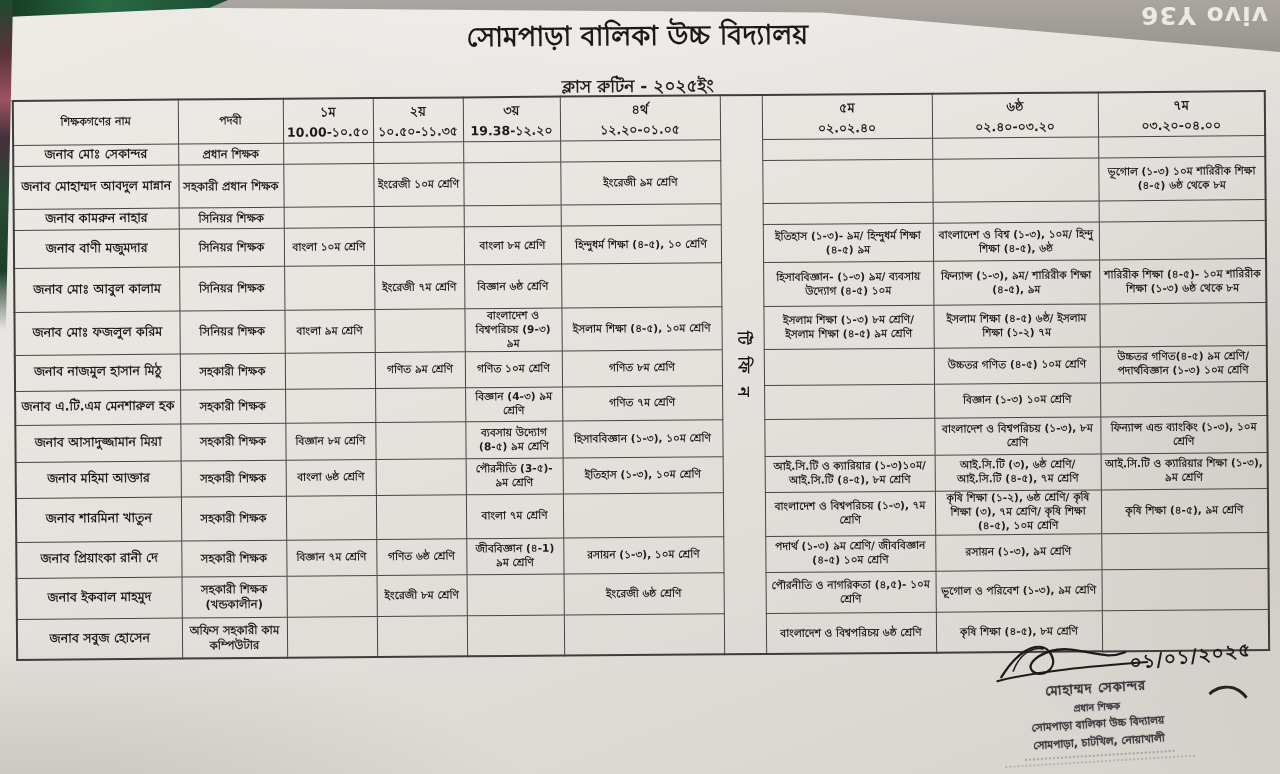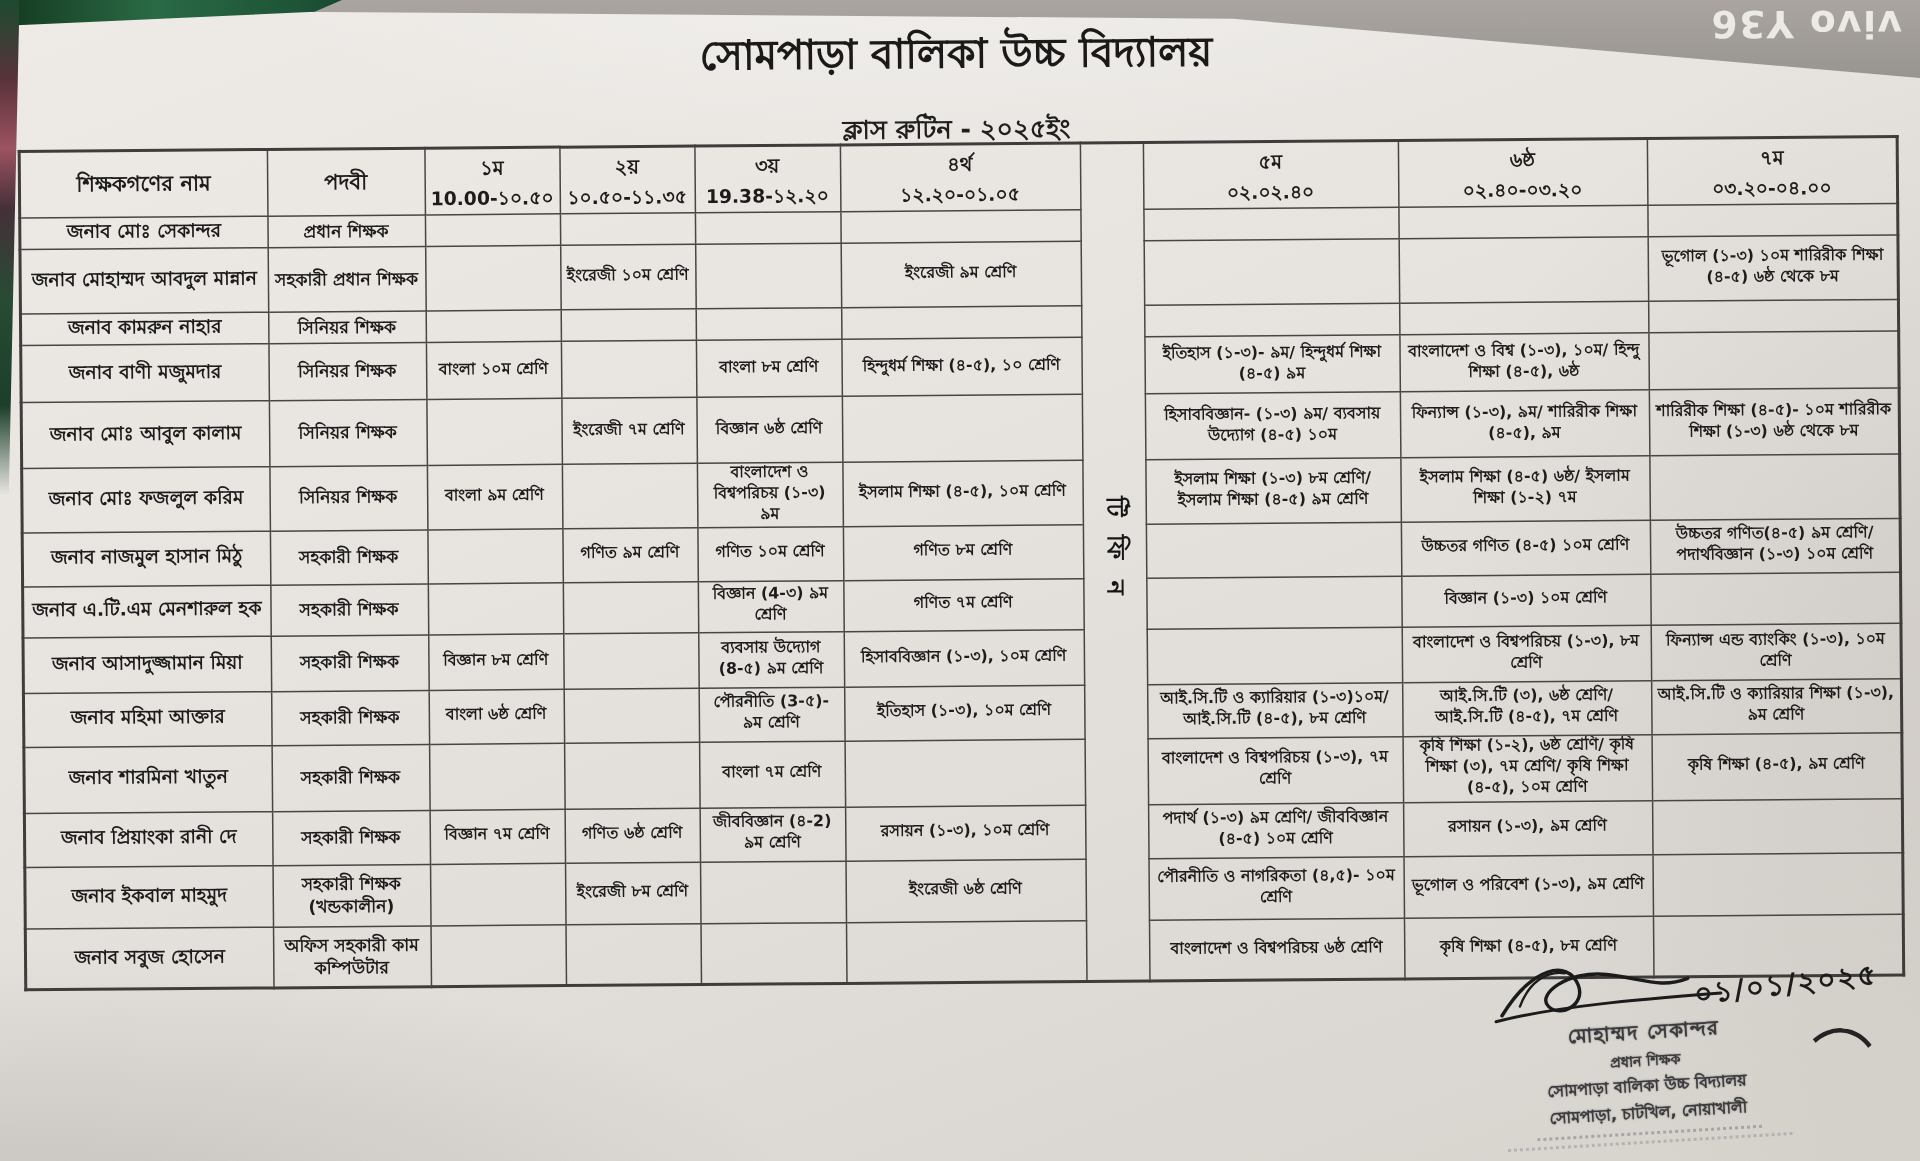--- a/index.html
+++ b/index.html
@@ -54,21 +54,21 @@
   table.routine{
     position:absolute;left:14px;top:95px;width:1252px;
     border-collapse:collapse;table-layout:fixed;
     border:2px solid #3e3d3b;
   }
   table.routine td,table.routine th{
     border:1px solid #474644;
     padding:0 3px;text-align:center;vertical-align:middle;
     color:#1d1c1b;font-weight:700;overflow:hidden;
   }
-  th.h-name,th.h-desig{font-size:14px;}
+  th.h-name,th.h-desig{font-size:11px;}
   .phead{display:flex;flex-direction:column;justify-content:space-between;height:36px;padding:3px 0 4px;}
   .phead .plabel{font-size:13px;}
   .phead .ptime{font-size:12.5px;}
   td.c-name{font-size:12.5px;}
   td.c-desig{font-size:11.5px;line-height:1.3;}
   td.c-period{font-size:10.6px;line-height:1.32;font-weight:600;}
   td.tiffin{padding:0;}
   .tiffin-inner{display:flex;flex-direction:column;justify-content:space-around;align-items:center;height:100%;padding:40px 0 60px;box-sizing:border-box;}
   .tiffin-inner span{display:block;transform:rotate(90deg);font-size:16px;font-weight:700;color:#161616;}
 
@@ -230,21 +230,21 @@
             <td class="c-period"></td>
             <td class="c-period">হিসাববিজ্ঞান- (১-৩) ৯ম/ ব্যবসায় উদ্যোগ (৪-৫) ১০ম</td>
             <td class="c-period">ফিন্যান্স (১-৩), ৯ম/ শারিরীক শিক্ষা (৪-৫), ৯ম</td>
             <td class="c-period">শারিরীক শিক্ষা (৪-৫)- ১০ম শারিরীক শিক্ষা (১-৩) ৬ষ্ঠ থেকে ৮ম</td>
           </tr>
           <tr style="height: 38px;">
             <td class="c-name">জনাব মোঃ ফজলুল করিম</td>
             <td class="c-desig">সিনিয়র শিক্ষক</td>
             <td class="c-period">বাংলা ৯ম শ্রেণি</td>
             <td class="c-period"></td>
-            <td class="c-period">বাংলাদেশ ও বিশ্বপরিচয় (১-৩) ৯ম</td>
+            <td class="c-period">বাংলাদেশ ও বিশ্বপরিচয় (9-৩) ৯ম</td>
             <td class="c-period">ইসলাম শিক্ষা (৪-৫), ১০ম শ্রেণি</td>
             <td class="c-period">ইসলাম শিক্ষা (১-৩) ৮ম শ্রেণি/ ইসলাম শিক্ষা (৪-৫) ৯ম শ্রেণি</td>
             <td class="c-period">ইসলাম শিক্ষা (৪-৫) ৬ষ্ঠ/ ইসলাম শিক্ষা (১-২) ৭ম</td>
             <td class="c-period"></td>
           </tr>
           <tr style="height: 36px;">
             <td class="c-name">জনাব নাজমুল হাসান মিঠু</td>
             <td class="c-desig">সহকারী শিক্ষক</td>
             <td class="c-period"></td>
             <td class="c-period">গণিত ৯ম শ্রেণি</td>
@@ -296,21 +296,21 @@
             <td class="c-period"></td>
             <td class="c-period">বাংলাদেশ ও বিশ্বপরিচয় (১-৩), ৭ম শ্রেণি</td>
             <td class="c-period">কৃষি শিক্ষা (১-২), ৬ষ্ঠ শ্রেণি/ কৃষি শিক্ষা (৩), ৭ম শ্রেণি/ কৃষি শিক্ষা (৪-৫), ১০ম শ্রেণি</td>
             <td class="c-period">কৃষি শিক্ষা (৪-৫), ৯ম শ্রেণি</td>
           </tr>
           <tr style="height: 36px;">
             <td class="c-name">জনাব প্রিয়াংকা রানী দে</td>
             <td class="c-desig">সহকারী শিক্ষক</td>
             <td class="c-period">বিজ্ঞান ৭ম শ্রেণি</td>
             <td class="c-period">গণিত ৬ষ্ঠ শ্রেণি</td>
-            <td class="c-period">জীববিজ্ঞান (৪-2) ৯ম শ্রেণি</td>
+            <td class="c-period">জীববিজ্ঞান (৪-1) ৯ম শ্রেণি</td>
             <td class="c-period">রসায়ন (১-৩), ১০ম শ্রেণি</td>
             <td class="c-period">পদার্থ (১-৩) ৯ম শ্রেণি/ জীববিজ্ঞান (৪-৫) ১০ম শ্রেণি</td>
             <td class="c-period">রসায়ন (১-৩), ৯ম শ্রেণি</td>
             <td class="c-period"></td>
           </tr>
           <tr style="height: 41px;">
             <td class="c-name">জনাব ইকবাল মাহমুদ</td>
             <td class="c-desig">সহকারী শিক্ষক (খন্ডকালীন)</td>
             <td class="c-period"></td>
             <td class="c-period">ইংরেজী ৮ম শ্রেণি</td>

